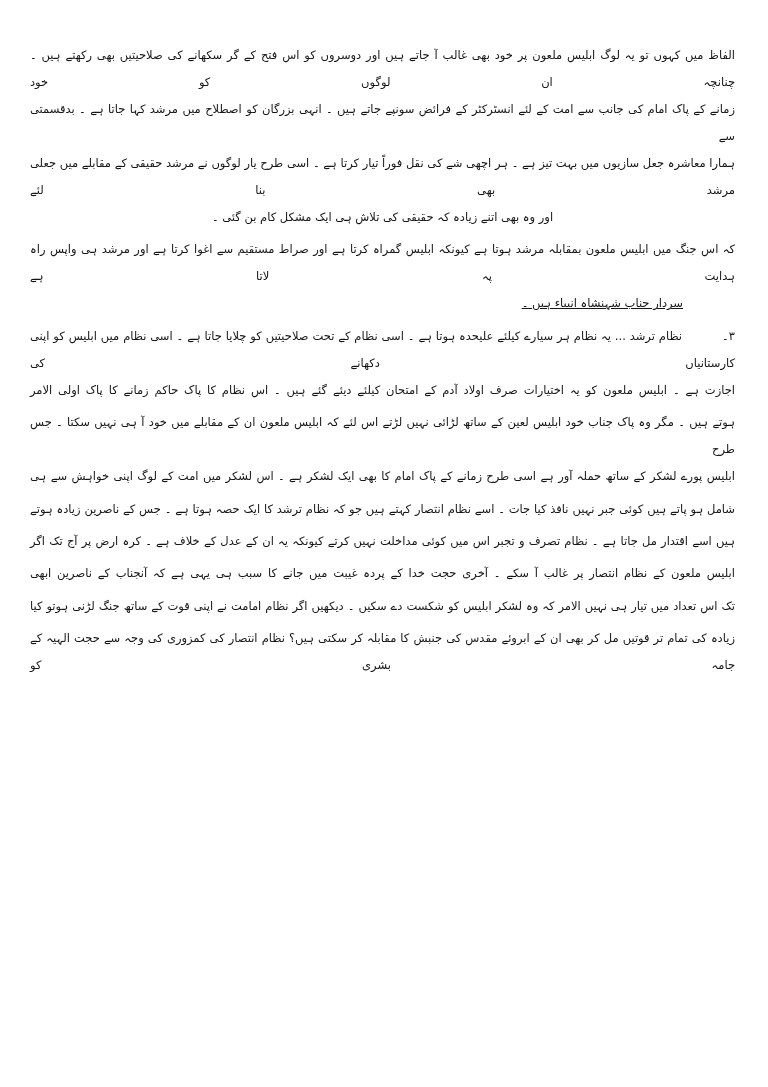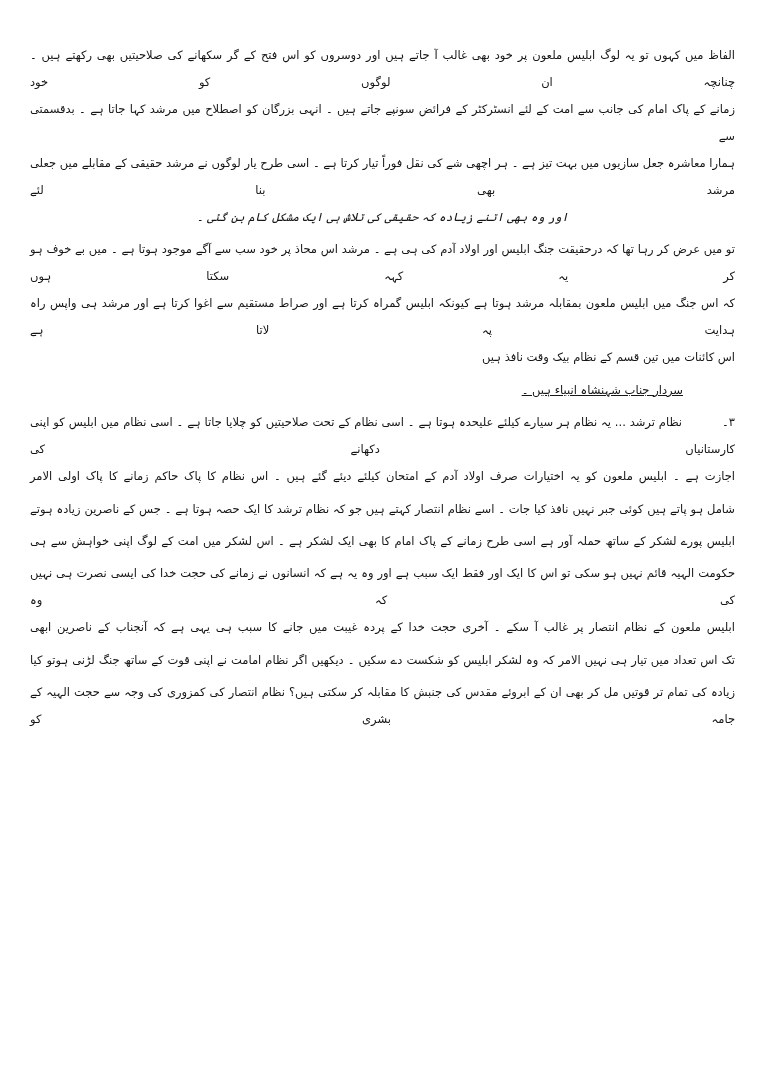--- a/index.html
+++ b/index.html
@@ -22,21 +22,21 @@
     color:#161616;
     -webkit-font-smoothing:antialiased;
   }
   .line{
     min-height:32.4px;
     line-height:27px;
   }
   
   .j{ text-align:justify; text-align-last:justify; }
   
-  .c{ text-align:right; text-align-last:center;font-style:italic; }
+  .c{ text-align:right; text-align-last:center; }
   
   .r{ text-align:right; text-align-last:right; }
   
   .l{ text-align:left; text-align-last:left; }
   
   .ri{ text-align:left; text-align-last:right; padding-right:52px;text-decoration:underline; }
   .num{
     display:inline-block;
     padding-left:40px; 
   }
@@ -45,31 +45,30 @@
 <body>
 
 <div class="sheet">
   <div class="content">
 
     <div class="line j"><span>الفاظ میں کہوں تو یہ لوگ ابلیس ملعون پر خود بھی غالب آ جاتے ہیں اور دوسروں کو اس فتح کے گر سکھانے کی صلاحیتیں بھی رکھتے ہیں ۔ چنانچہ ان لوگوں کو خود</span></div>
     <div class="line j"><span>زمانے کے پاک امام کی جانب سے امت کے لئے انسٹرکٹر کے فرائض سونپے جاتے ہیں ۔ انہی بزرگان کو اصطلاح میں مرشد کہا جاتا ہے ۔ بدقسمتی سے</span></div>
     <div class="line j"><span>ہمارا معاشرہ جعل سازیوں میں بہت تیز ہے ۔ ہر اچھی شے کی نقل فوراً تیار کرتا ہے ۔ اسی طرح یار لوگوں نے مرشد حقیقی کے مقابلے میں جعلی مرشد بھی بنا لئے</span></div>
     <div class="line c"><span>اور وہ بھی اتنے زیادہ کہ حقیقی کی تلاش ہی ایک مشکل کام بن گئی ۔</span></div>
 
-    <div class="line j"><span>تو میں عرض کر رہا تھا کہ درحقیقت جنگ ابلیس اور اولاد آدم کی ہی ہے ۔ مرشد اس محاذ پر خود سب سے آگے موجود ہوتا ہے ۔ میں بے خوف ہو کر یہ کہہ سکتا ہوں</span></div>
     <div class="line j"><span>کہ اس جنگ میں ابلیس ملعون بمقابلہ مرشد ہوتا ہے کیونکہ ابلیس گمراہ کرتا ہے اور صراط مستقیم سے اغوا کرتا ہے اور مرشد ہی واپس راہ ہدایت پہ لاتا ہے</span></div>
 
-    <div class="line r"><span>اس کائنات میں تین قسم کے نظام بیک وقت نافذ ہیں</span></div>
 
     <div class="line ri"><span>سردار جناب شہنشاہ انبیاء ہیں ۔</span></div>
     <div class="line j"><span class="num">۳۔</span><span>نظام ترشد ... یہ نظام ہر سیارے کیلئے علیحدہ ہوتا ہے ۔ اسی نظام کے تحت صلاحیتیں کو چلایا جاتا ہے ۔ اسی نظام میں ابلیس کو اپنی کارستانیاں دکھانے کی</span></div>
 
     <div class="line j"><span>اجازت ہے ۔ ابلیس ملعون کو یہ اختیارات صرف اولاد آدم کے امتحان کیلئے دیئے گئے ہیں ۔ اس نظام کا پاک حاکم زمانے کا پاک اولی الامر</span></div>
+    <div class="line j"><span>ہوتے ہیں ۔ مگر وہ پاک جناب خود ابلیس لعین کے ساتھ لڑائی نہیں لڑتے اس لئے کہ ابلیس ملعون ان کے مقابلے میں خود آ ہی نہیں سکتا ۔ جس طرح</span></div>
+    <div class="line j"><span>ابلیس پورے لشکر کے ساتھ حملہ آور ہے اسی طرح زمانے کے پاک امام کا بھی ایک لشکر ہے ۔ اس لشکر میں امت کے لوگ اپنی خواہش سے ہی</span></div>
     <div class="line j"><span>شامل ہو پاتے ہیں کوئی جبر نہیں نافذ کیا جات ۔ اسے نظام انتصار کہتے ہیں جو کہ نظام ترشد کا ایک حصہ ہوتا ہے ۔ جس کے ناصرین زیادہ ہوتے</span></div>
-    <div class="line j"><span>ابلیس پورے لشکر کے ساتھ حملہ آور ہے اسی طرح زمانے کے پاک امام کا بھی ایک لشکر ہے ۔ اس لشکر میں امت کے لوگ اپنی خواہش سے ہی</span></div>
-    <div class="line j"><span>حکومت الہیہ قائم نہیں ہو سکی تو اس کا ایک اور فقط ایک سبب ہے اور وہ یہ ہے کہ انسانوں نے زمانے کی حجت خدا کی ایسی نصرت ہی نہیں کی کہ وہ</span></div>
+    <div class="line j"><span>ہیں اسے اقتدار مل جاتا ہے ۔ نظام تصرف و تجبر اس میں کوئی مداخلت نہیں کرتے کیونکہ یہ ان کے عدل کے خلاف ہے ۔ کرہ ارض پر آج تک اگر</span></div>
     <div class="line j"><span>ابلیس ملعون کے نظام انتصار پر غالب آ سکے ۔ آخری حجت خدا کے پردہ غیبت میں جانے کا سبب ہی یہی ہے کہ آنجناب کے ناصرین ابھی</span></div>
     <div class="line j"><span>تک اس تعداد میں تیار ہی نہیں الامر کہ وہ لشکر ابلیس کو شکست دے سکیں ۔ دیکھیں اگر نظام امامت نے اپنی قوت کے ساتھ جنگ لڑنی ہوتو کیا</span></div>
     <div class="line j"><span>زیادہ کی تمام تر قوتیں مل کر بھی ان کے ابروئے مقدس کی جنبش کا مقابلہ کر سکتی ہیں؟ نظام انتصار کی کمزوری کی وجہ سے حجت الہیہ کے جامہ بشری کو</span></div>
     <div class="line l"></div>
 
   </div>
 </div>
 
 </body></html>

